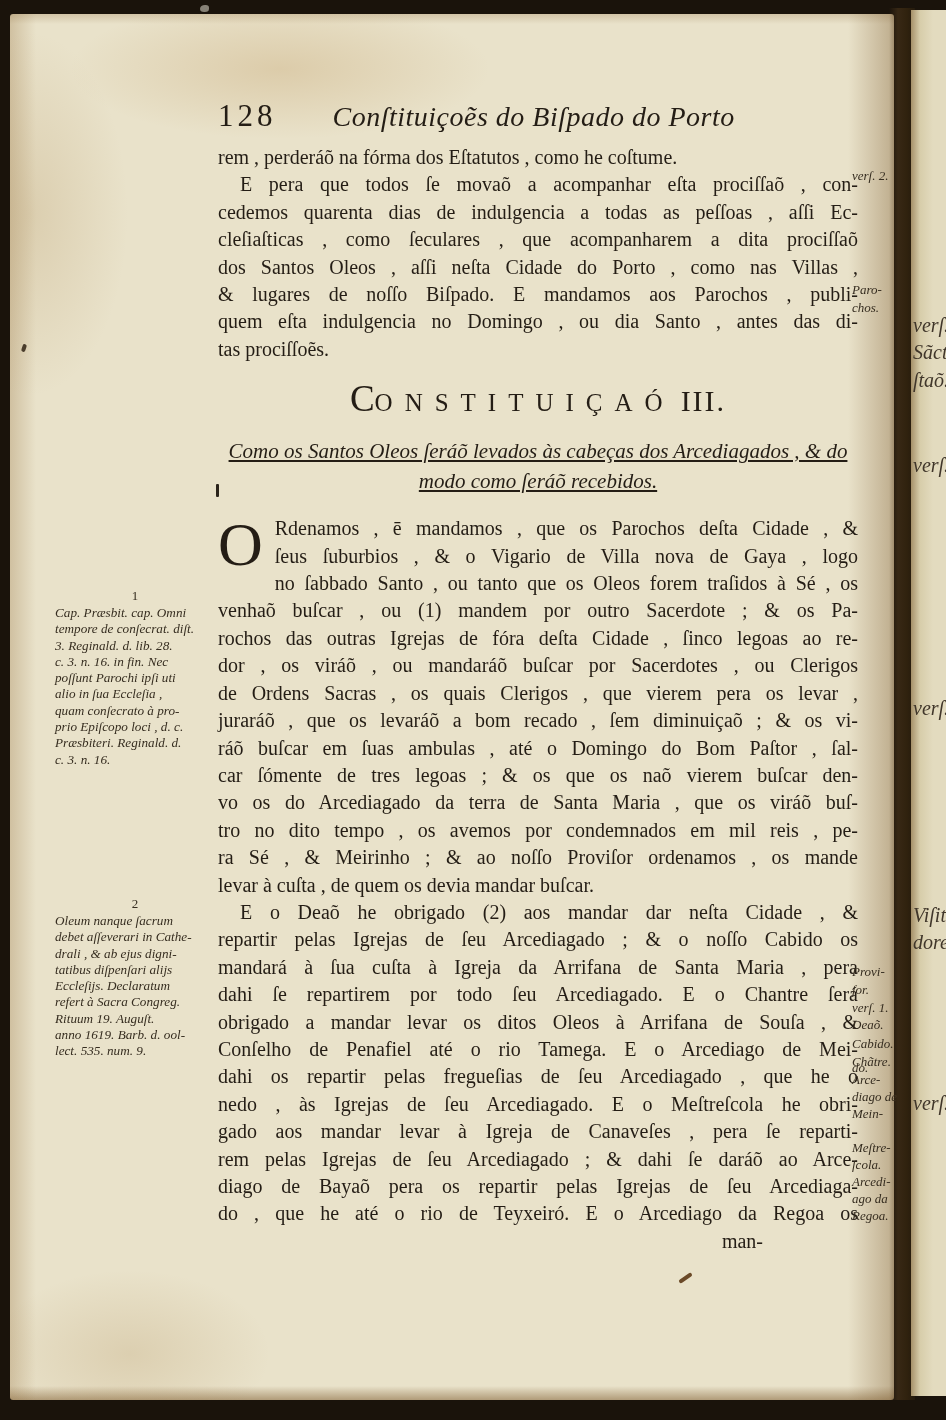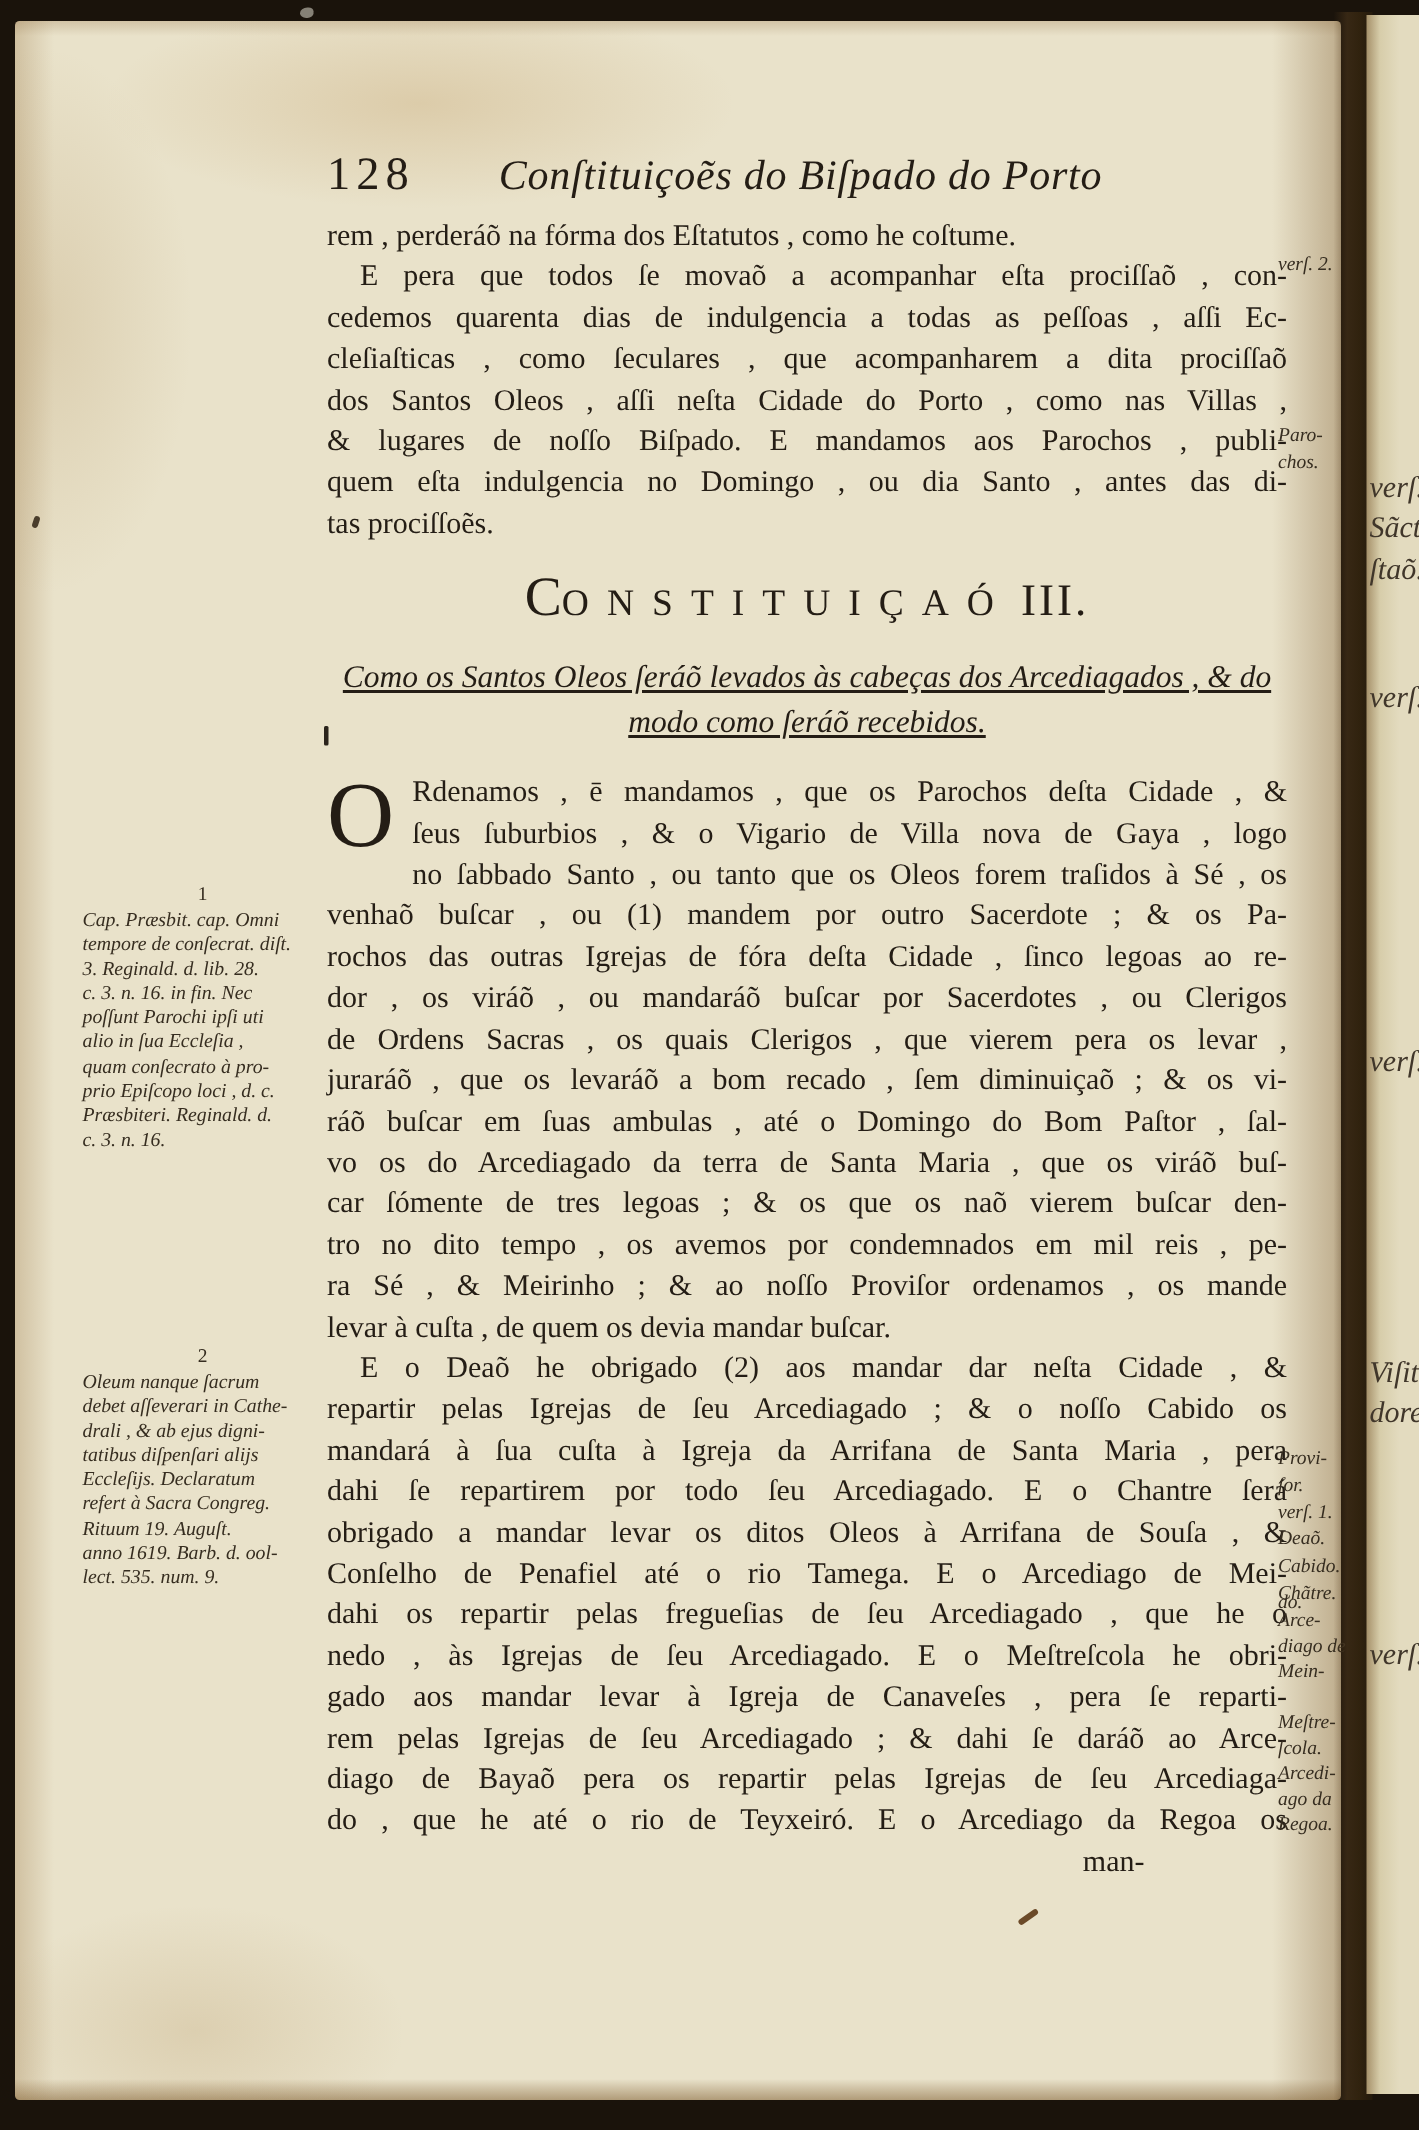--- a/index.html
+++ b/index.html
@@ -123,22 +123,22 @@
         <div>
             <div class="line">Rdenamos , ē mandamos , que os Parochos deſta Cidade , &amp;</div>
             <div class="line">ſeus ſuburbios , &amp; o Vigario de Villa nova de Gaya , logo</div>
             <div class="line">no ſabbado Santo , ou tanto que os Oleos forem traſidos à Sé , os</div>
             <div class="line">venhaõ buſcar , ou (1) mandem por outro Sacerdote ; &amp; os Pa-</div>
             <div class="line">rochos das outras Igrejas de fóra deſta Cidade , ſinco legoas ao re-</div>
             <div class="line">dor , os viráõ , ou mandaráõ buſcar por Sacerdotes , ou Clerigos</div>
             <div class="line">de Ordens Sacras , os quais Clerigos , que vierem pera os levar ,</div>
             <div class="line">juraráõ , que os levaráõ a bom recado , ſem diminuiçaõ ; &amp; os vi-</div>
             <div class="line">ráõ buſcar em ſuas ambulas , até o Domingo do Bom Paſtor , ſal-</div>
+            <div class="line">car ſómente de tres legoas ; &amp; os que os naõ vierem buſcar den-</div>
             <div class="line">vo os do Arcediagado da terra de Santa Maria , que os viráõ buſ-</div>
-            <div class="line">car ſómente de tres legoas ; &amp; os que os naõ vierem buſcar den-</div>
             <div class="line">tro no dito tempo , os avemos por condemnados em mil reis , pe-</div>
             <div class="line">ra Sé , &amp; Meirinho ; &amp; ao noſſo Proviſor ordenamos , os mande</div>
             <div class="line">levar à cuſta , de quem os devia mandar buſcar.</div>
           </div>
       </div>
 
       <div class="para indent justify-last">
           <div class="line">E o Deaõ he obrigado (2) aos mandar dar neſta Cidade , &amp;</div>
           <div class="line">repartir pelas Igrejas de ſeu Arcediagado ; &amp; o noſſo Cabido os</div>
           <div class="line">mandará à ſua cuſta à Igreja da Arrifana de Santa Maria , pera</div>

